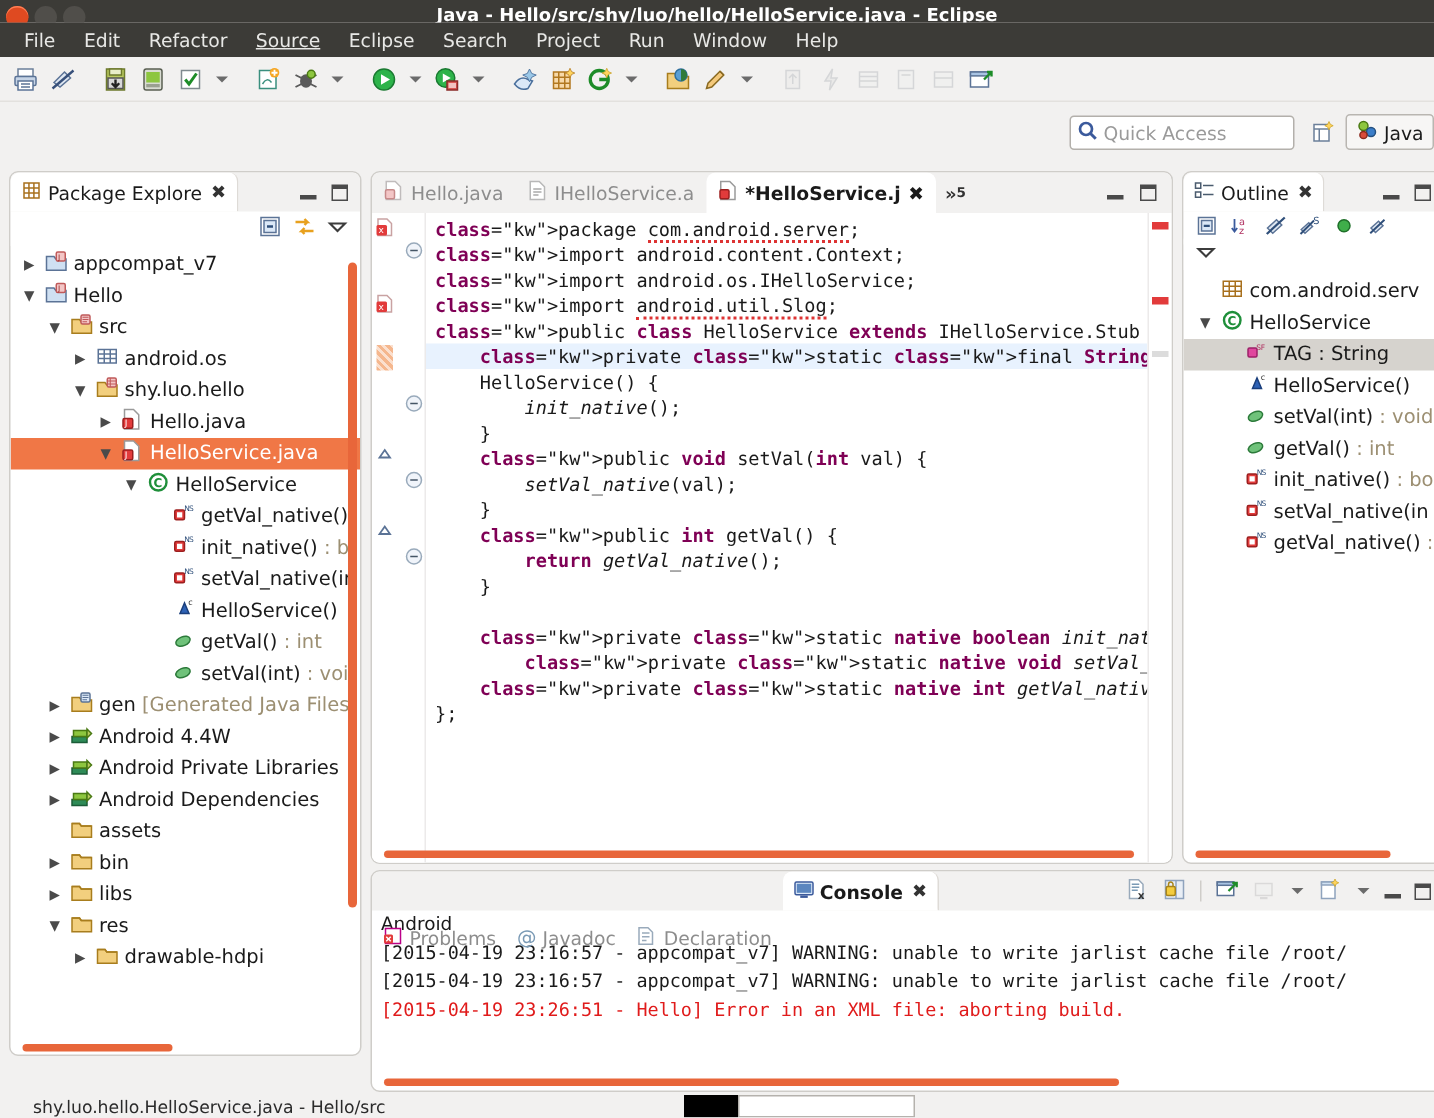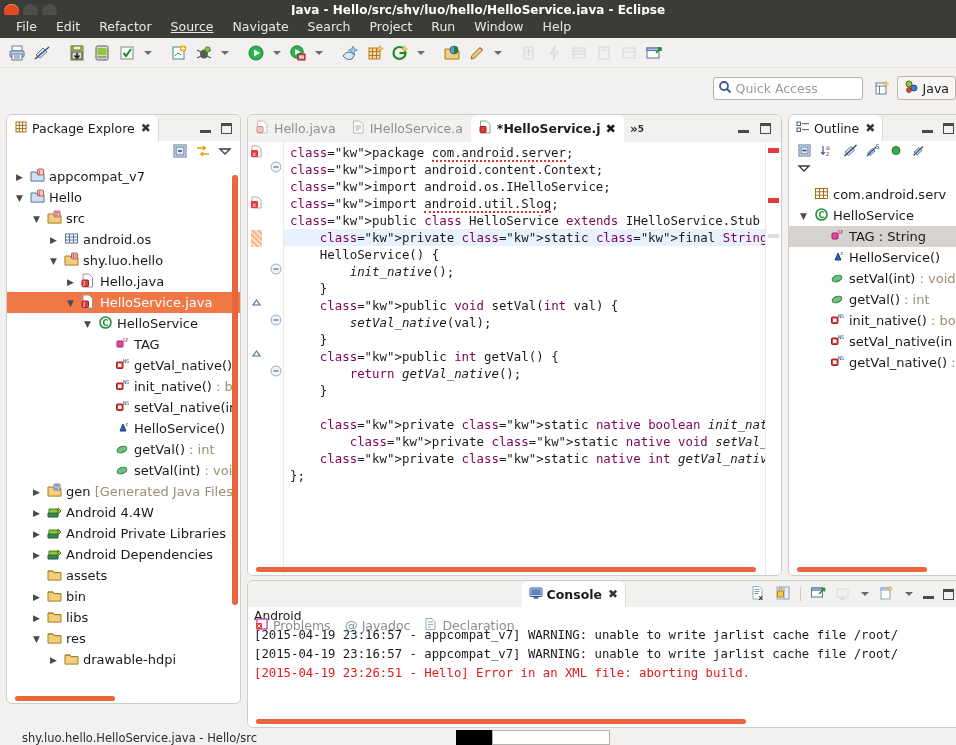--- a/index.html
+++ b/index.html
@@ -159,21 +159,21 @@
 
   #code-area { position:relative; background:#fff; height: 100%; display:flex; }
   .gutter-markers { width: 20px; background:#fff; position:relative; }
   .gutter-fold { width: 16px; background:#fff; position:relative; border-right:1px solid #eceaea;}
   .code {
     flex:1; font-family: "DejaVu Sans Mono", "Liberation Mono", monospace;
     font-size: 12.4px; line-height: 17px; padding-top: 2px; position:relative;
     white-space: pre; overflow: hidden;
   }
   .ovr { width: 16px; background:#fff; position:relative; border-left:1px solid #eceaea; }
-  .kw { color:#7f0055; font-weight:normal; }
+  .kw { color:#7f0055; font-weight:bold; }
   .ital { font-style: italic; text-align: center; }
   .hl-line { background:#e8f2fe; }
   .squig { border-bottom: 2px dotted #d33; padding-bottom:0px; }
 
   
   .console-body { font-family:"DejaVu Sans Mono","Liberation Mono",monospace; font-size:12.3px; line-height:19px; padding: 3px 0 0 6px; white-space:pre; overflow:hidden; }
   .cl-err { color:#e01b1b; }
 
   
   #statusbar {
@@ -199,21 +199,21 @@
     <span class="wbtn max"></span>
   </div>
   <span class="ttext">Java - Hello/src/shy/luo/hello/HelloService.java - Eclipse</span>
 </div>
 
 <div id="menubar">
   <div class="menu-item">File</div>
   <div class="menu-item">Edit</div>
   <div class="menu-item">Refactor</div>
   <div class="menu-item"><u>Source</u></div>
-  <div class="menu-item">Navigate</div>
+  <div class="menu-item">Eclipse</div>
   <div class="menu-item">Search</div>
   <div class="menu-item">Project</div>
   <div class="menu-item">Run</div>
   <div class="menu-item">Window</div>
   <div class="menu-item">Help</div>
 </div>
 
 <div id="toolbar">
   <div class="tb">
     <svg width="18" height="18" viewBox="0 0 18 18">
@@ -509,29 +509,20 @@
             </svg></span>
           <span class="tlabel">HelloService.java</span>
         </div>
         <div class="trow" style="padding-left:74px">
           <span class="twist">▼</span>
           <span class="ticon"><svg width="15" height="15" viewBox="0 0 15 15">
               <circle cx="7.5" cy="7.5" r="5.5" fill="#fff" stroke="#1f8f3a" stroke-width="1.6"></circle>
               <text x="4.4" y="10.5" font-size="8" fill="#1f8f3a" font-weight="bold">C</text>
             </svg></span>
           <span class="tlabel">HelloService</span>
-        </div>
-        <div class="trow" style="padding-left:91px">
-          <span class="twist"></span>
-          <span class="ticon"><svg width="15" height="15" viewBox="0 0 15 15">
-              <rect x="2" y="5" width="6" height="6" rx="1" fill="#e0479e" stroke="#9c2168"></rect>
-              <text x="7.5" y="6" font-size="5" fill="#b03060">S</text>
-              <text x="10.5" y="6" font-size="5" fill="#b03060">F</text>
-            </svg></span>
-          <span class="tlabel">TAG</span>
         </div>
         <div class="trow" style="padding-left:91px">
           <span class="twist"></span>
           <span class="ticon"><svg width="15" height="15" viewBox="0 0 15 15">
               <rect x="1.5" y="5" width="6.5" height="6.5" rx="1" fill="#e23b3b" stroke="#9c1f1f"></rect>
               <rect x="3" y="6.5" width="3.5" height="3.5" fill="#fff"></rect>
               <text x="7.8" y="5.6" font-size="5" fill="#2f4f7a">N</text>
               <text x="11" y="5.6" font-size="5" fill="#2f4f7a">S</text>
             </svg></span>
           <span class="tlabel">getVal_native()<span class="dim"> : int</span></span>

